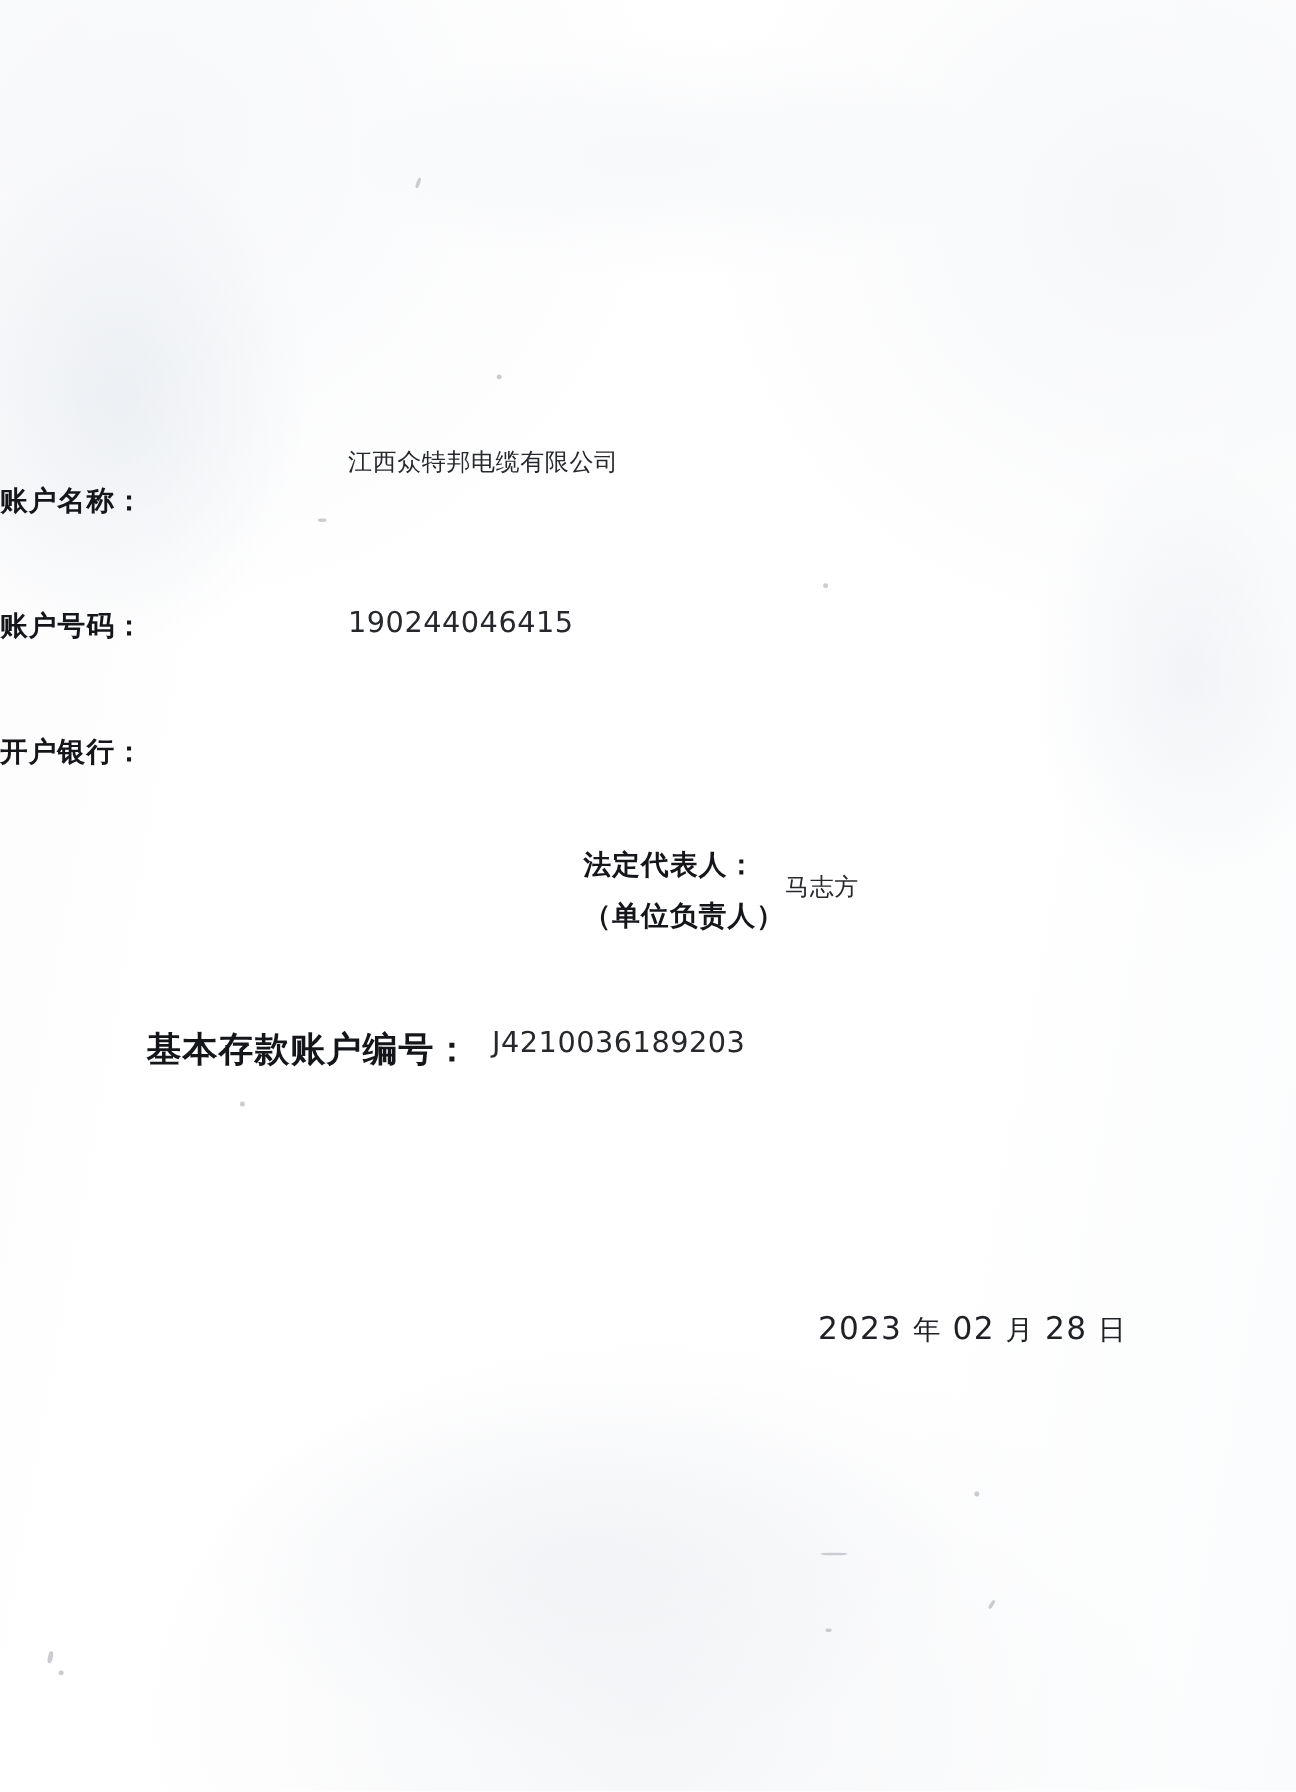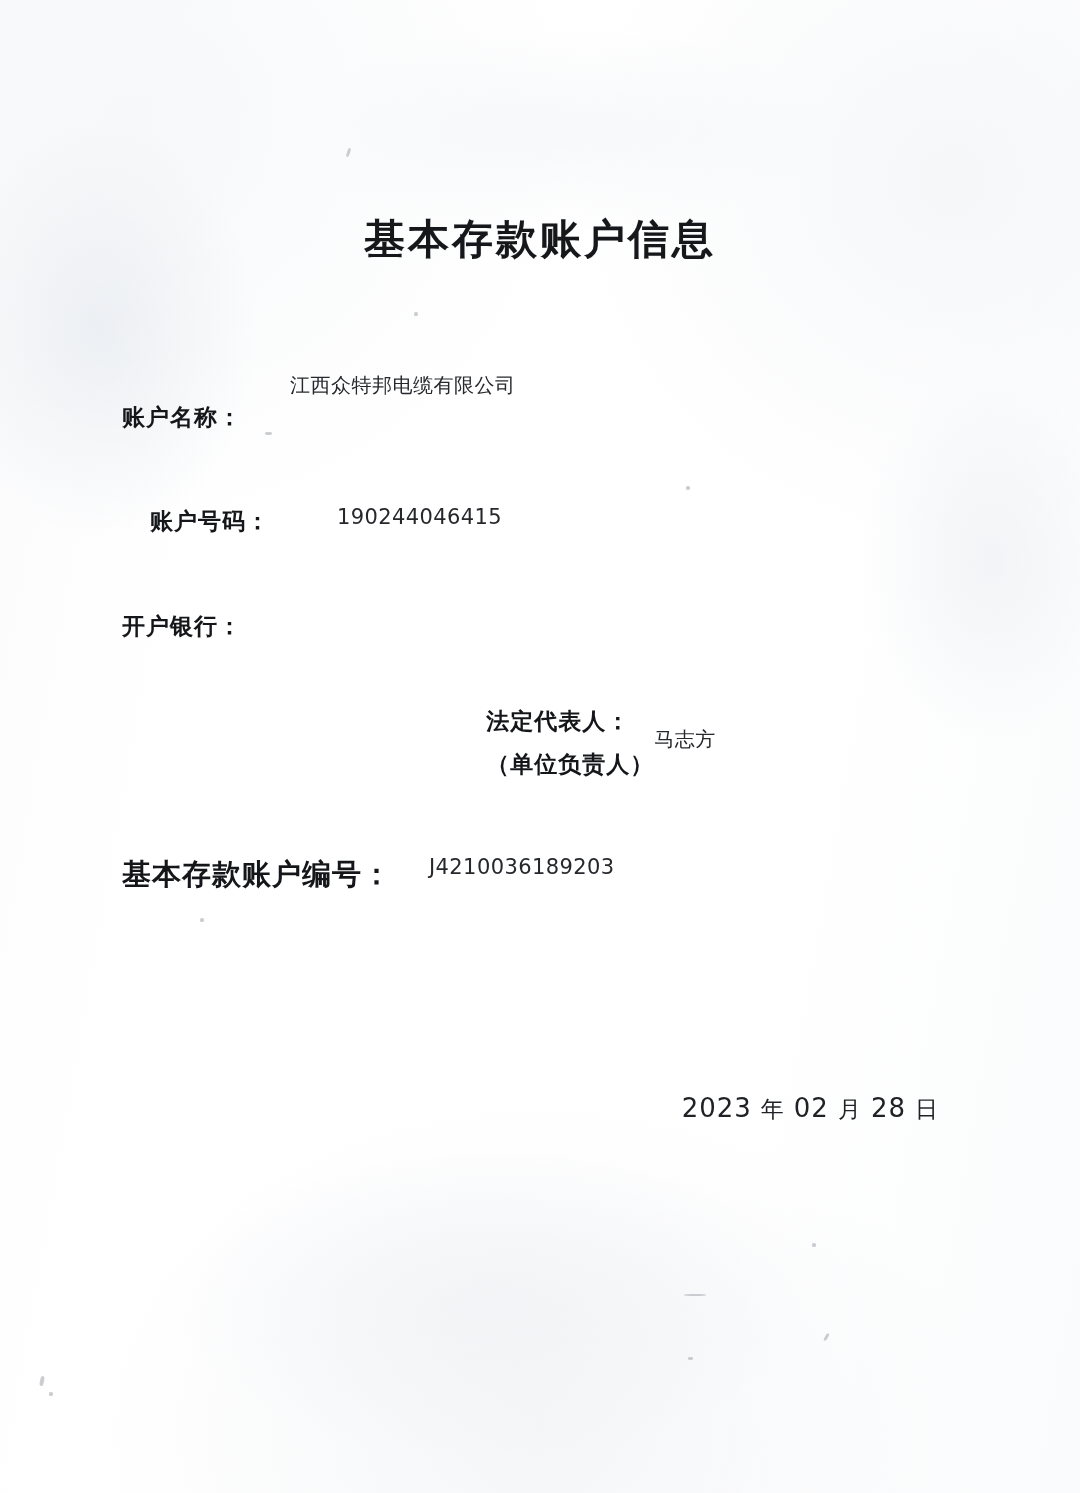--- a/index.html
+++ b/index.html
@@ -56,48 +56,46 @@
     top: 372px;
     width: 1080px;
   }
   .row {
     position: relative;
     display: flex;
     align-items: flex-start;
   }
   .label {
     width: 290px;
-    padding-left: 122px;
     box-sizing: border-box;
     font-family: "DejaVu Serif", "Liberation Serif", serif;
     font-weight: 700;
     font-size: 23px;
     letter-spacing: 1px;
     color: #14161a;
     white-space: nowrap;
   }
   .label .colon { font-weight: 700; }
   .value {
     font-family: "DejaVu Sans", "Liberation Sans", sans-serif;
     font-size: 20px;
     letter-spacing: .5px;
     color: #26282c;
     white-space: nowrap;
   }
   .value.num {
-    font-size: 21px;
+    font-size: 24px;
     letter-spacing: .4px;
-    margin-left: 19px;
   }
 
   
   .row-name   { margin-top: 0px; }
   .row-name .label  { padding-top: 30px; }
   .row-no     { margin-top: 72px; }
-  .row-no .label { padding-top: 1px; margin-left: 28px; }
+  .row-no .label { padding-top: 1px; }
   .row-bank   { margin-top: 66px; }
   .row-bank .label { padding-top: 8px; }
   .row-legal  { margin-top: 58px; justify-content: center; }
   .row-legal .value { padding-top: 26px; }
   .row-code   { margin-top: 70px; }
 
   .label-stack {
     width: 290px;
     padding-left: 122px;
     box-sizing: border-box;
@@ -149,21 +147,20 @@
   <div class="speck" style="left:265px; top:432px; width:7px; height:3px;"></div>
   <div class="speck" style="left:686px; top:486px; width:4px; height:4px;"></div>
   <div class="speck" style="left:200px; top:918px; width:4px; height:4px;"></div>
   <div class="speck" style="left:812px; top:1243px; width:4px; height:4px;"></div>
   <div class="speck" style="left:688px; top:1357px; width:5px; height:3px;"></div>
   <div class="speck" style="left:825px; top:1333px; width:3px; height:8px; transform:rotate(32deg);"></div>
   <div class="speck" style="left:40px; top:1376px; width:4px; height:10px; transform:rotate(12deg);"></div>
   <div class="speck" style="left:49px; top:1392px; width:4px; height:4px;"></div>
   <div class="speck" style="left:684px; top:1294px; width:22px; height:2px;"></div>
 
-  <div class="doc-title">基本存款账户信息</div>
 
   <div class="fields">
 
     <div class="row row-name">
       <div class="label">
         <span>账户名称</span><span class="colon">：</span>
       </div>
       <div class="value">江西众特邦电缆有限公司</div>
     </div>
 

